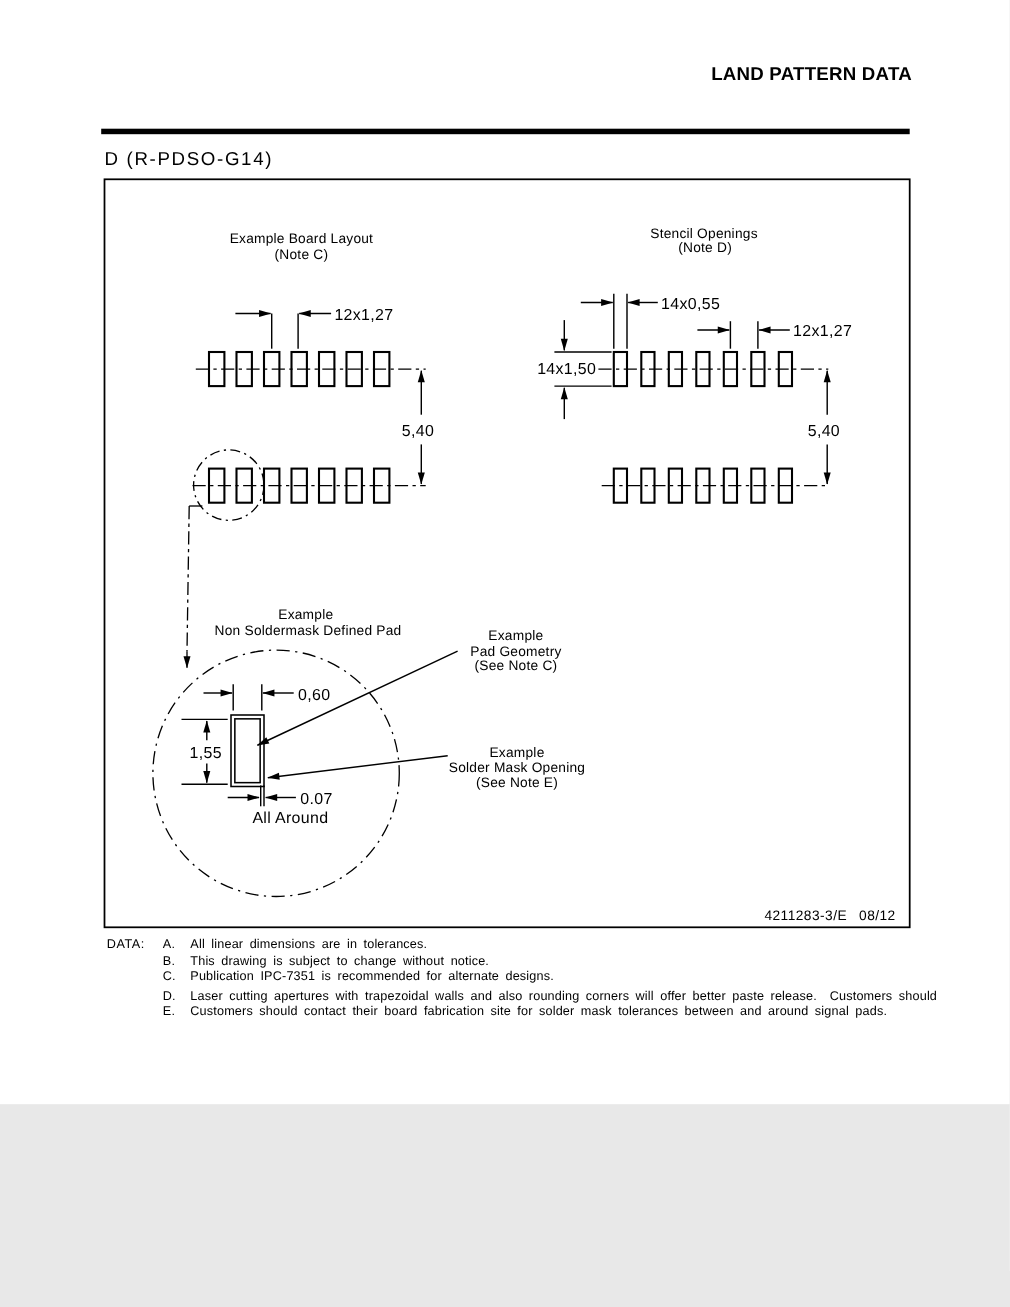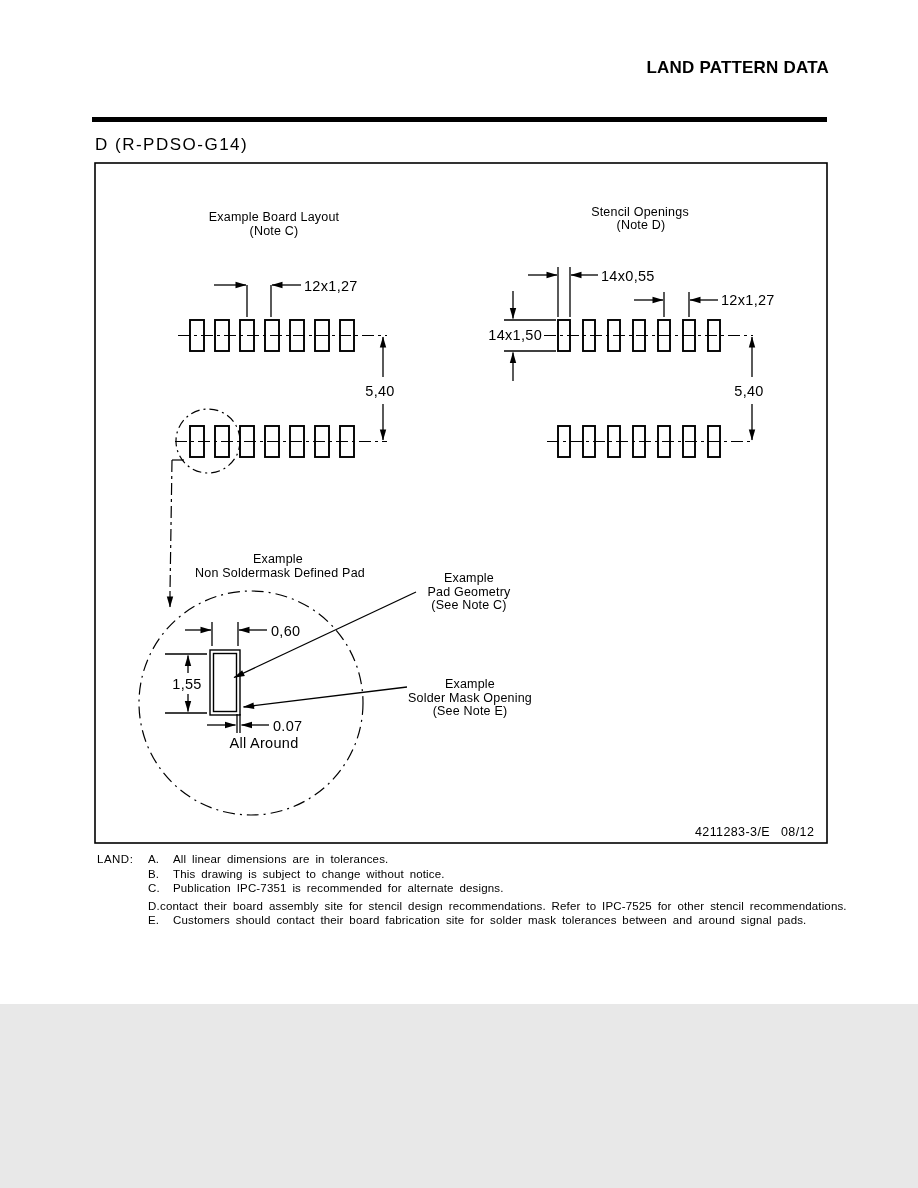--- a/index.html
+++ b/index.html
@@ -197,21 +197,21 @@
       <text class="lbl" x="469" y="609" text-anchor="middle">(See Note C)</text>
       <text class="lbl" x="470" y="688" text-anchor="middle">Example</text>
       <text class="lbl" x="470" y="702" text-anchor="middle">Solder Mask Opening</text>
       <text class="lbl" x="470" y="715" text-anchor="middle">(See Note E)</text>
     </g>
 
     <text class="doc" x="770" y="836" text-anchor="end">4211283-3/E</text>
     <text class="doc" x="781" y="836">08/12</text>
   </svg>
 
-  <div class="abs notes-label">LAND:</div>
+  <div class="abs notes-label">DATA:</div>
   <div class="abs notes">
     <div class="note-row">
       <div class="note-letter">A.</div>
       <div class="note-lines">
           <div class="note-line">All linear dimensions are in tolerances.</div>
         </div>
     </div>
     <div class="note-row">
       <div class="note-letter">B.</div>
       <div class="note-lines">
@@ -220,21 +220,21 @@
     </div>
     <div class="note-row">
       <div class="note-letter">C.</div>
       <div class="note-lines">
           <div class="note-line">Publication IPC-7351 is recommended for alternate designs.</div>
         </div>
     </div>
     <div class="note-row gap">
       <div class="note-letter">D.</div>
       <div class="note-lines">
-        <div class="note-line hang">contact their board assembly site for stencil design recommendations. Refer to IPC-7525 for other stencil recommendations.</div>
+        <div class="note-line">Laser cutting apertures with trapezoidal walls and also rounding corners will offer better paste release.  Customers should</div>
       </div>
     </div>
     <div class="note-row">
       <div class="note-letter">E.</div>
       <div class="note-lines">
           <div class="note-line">Customers should contact their board fabrication site for solder mask tolerances between and around signal pads.</div>
         </div>
     </div>
   </div>
 

